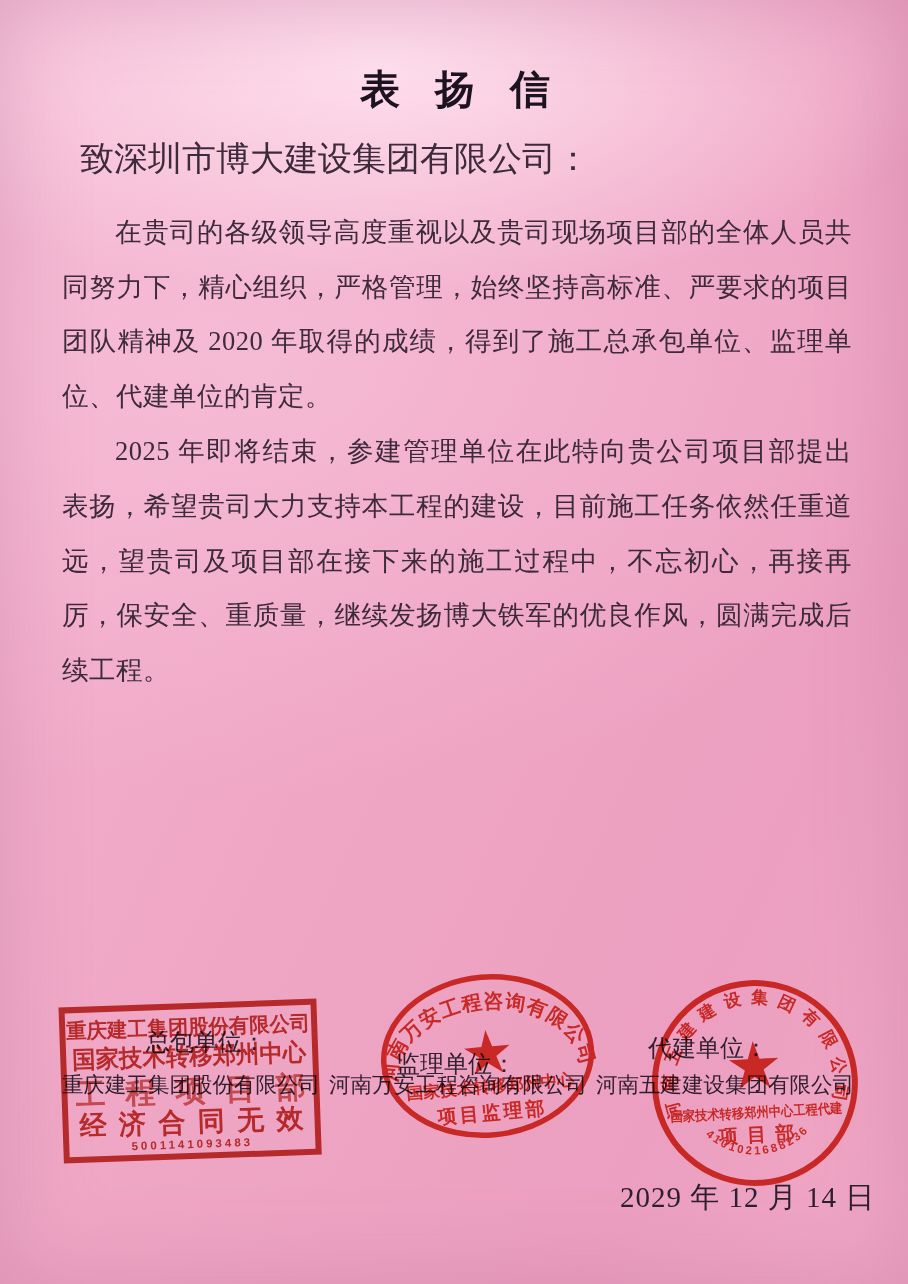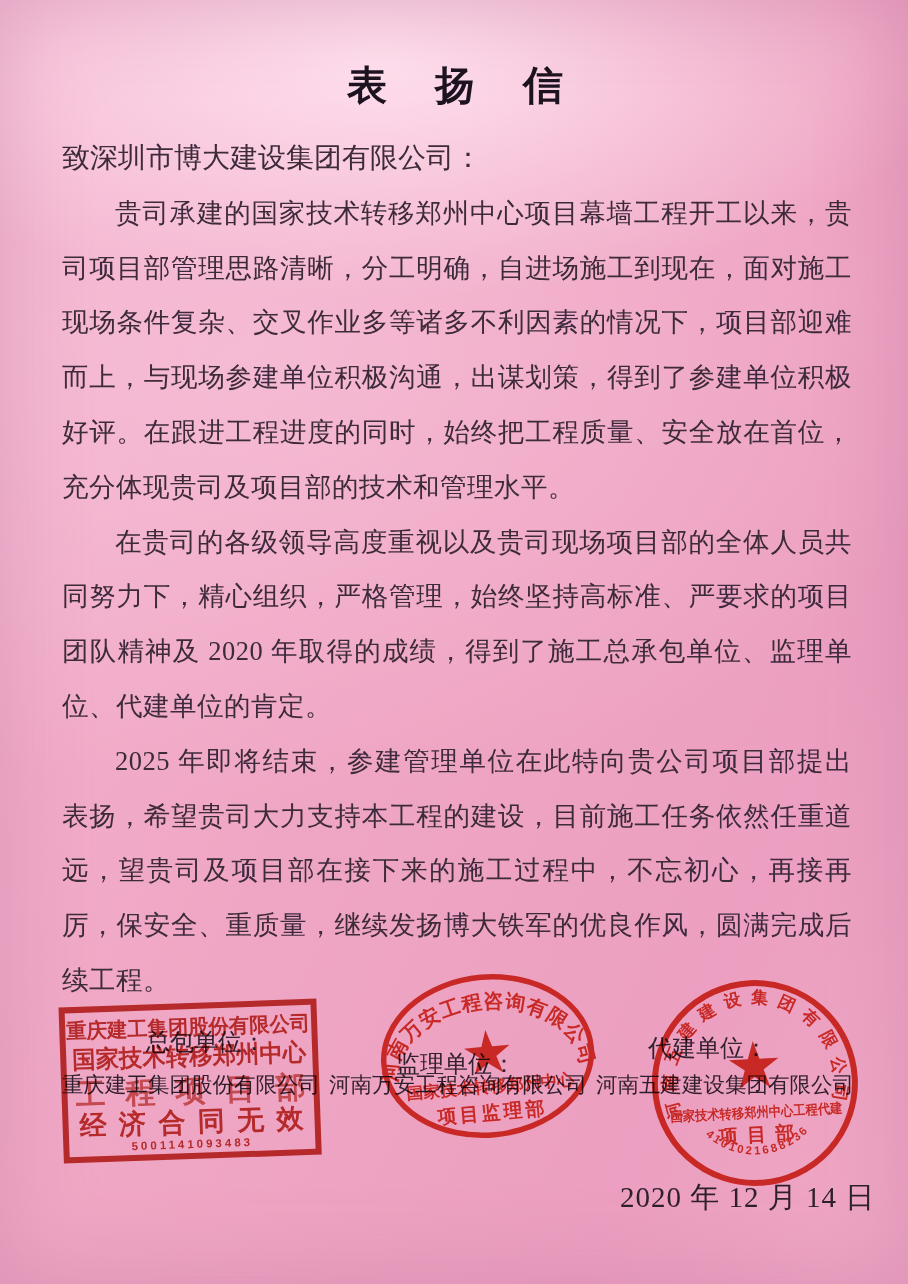--- a/index.html
+++ b/index.html
@@ -17,31 +17,31 @@
     box-shadow: inset 0 0 90px rgba(173,95,140,0.30);
   }
   .content {
     position: absolute;
     left: 62px; right: 56px; top: 64px;
     color: #3d2a3b;
   }
   h1.title {
     margin: 0 0 17px 0;
     text-align: center;
-    font-family: Liberation Mono, monospace;
+    font-family: Liberation Sans, sans-serif;
     font-weight: 700;
     font-size: 40px;
     line-height: 50px;
     color: #1c1220;
     word-spacing: 16px;
     letter-spacing: 4px;
   }
   .salutation {
-    margin: 0;
-    font-size: 28px;
+    margin: 18px;
+    font-size: 34px;
     line-height: 54.8px;
   }
   .para {
     margin: 0;
     font-size: 26.5px;
     line-height: 54.8px;
     text-indent: 2em;
     text-align: justify;
     letter-spacing: 0.5px;
   }
@@ -82,36 +82,35 @@
   .stamp-round { left: 645px; top: 975px; transform: rotate(-3deg); }
 </style>
 </head>
 <body>
 
 <div class="page">
 
   <div class="content">
     <h1 class="title">表 扬 信</h1>
     <p class="salutation">致深圳市博大建设集团有限公司：</p>
-    <p class="para">贵司承建的国家技术转移郑州中心项目幕墙工程开工以来，贵司项目部管理思路清晰，分工明确，自进场施工到现在，面对施工现场条件复杂、交叉作业多等诸多不利因素的情况下，项目部迎难而上，与现场参建单位积极沟通，出谋划策，得到了参建单位积极好评。在跟进工程进度的同时，始终把工程质量、安全放在首位，充分体现贵司及项目部的技术和管理水平。</p>
     <p class="para">在贵司的各级领导高度重视以及贵司现场项目部的全体人员共同努力下，精心组织，严格管理，始终坚持高标准、严要求的项目团队精神及 2020 年取得的成绩，得到了施工总承包单位、监理单位、代建单位的肯定。</p>
     <p class="para">2025 年即将结束，参建管理单位在此特向贵公司项目部提出表扬，希望贵司大力支持本工程的建设，目前施工任务依然任重道远，望贵司及项目部在接下来的施工过程中，不忘初心，再接再厉，保安全、重质量，继续发扬博大铁军的优良作风，圆满完成后续工程。</p>
   </div>
 
   <span class="sig-role" style="left:146px; top:1026px;">总包单位：</span>
   <span class="sig-role" style="left:396px; top:1028px;margin-top:20px;">监理单位：</span>
   <span class="sig-role" style="left:648px; top:1032px;">代建单位：</span>
 
   <div class="sig-companies">
     <span>重庆建工集团股份有限公司</span>
     <span>河南万安工程咨询有限公司</span>
     <span>河南五建建设集团有限公司</span>
   </div>
 
-  <div class="date-line">2020 年 12 月 14 日</div>
+  <div class="date-line">2029 年 12 月 14 日</div>
 
   <svg class="stamp stamp-rect" width="280" height="175" viewBox="0 0 280 175">
     <g fill="#bb2b21">
       <rect x="12" y="16" width="252" height="150" fill="none" stroke="#bb2b21" stroke-width="6"></rect>
       <text x="138" y="44" font-size="20.5" text-anchor="middle" textLength="244" lengthAdjust="spacingAndGlyphs">重庆建工集团股份有限公司</text>
       <text x="138" y="74" font-size="24" text-anchor="middle" textLength="234" lengthAdjust="spacingAndGlyphs">国家技术转移郑州中心</text>
       <text x="138" y="111" font-size="30" text-anchor="middle" textLength="230" lengthAdjust="spacing" opacity="0.75">工程项目部</text>
       <text x="138" y="141" font-size="27" text-anchor="middle" textLength="224" lengthAdjust="spacing">经济合同无效</text>
       <text x="138" y="158" font-size="11.5" text-anchor="middle" letter-spacing="3">5001141093483</text>
     </g>

